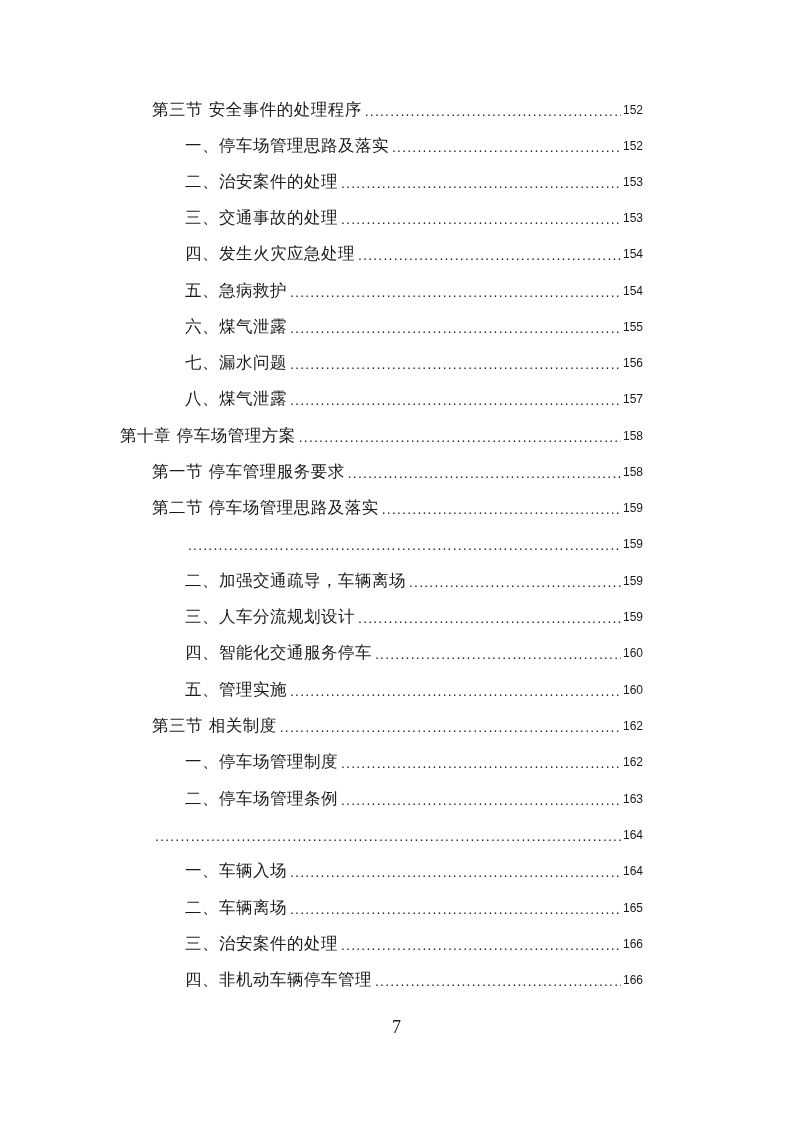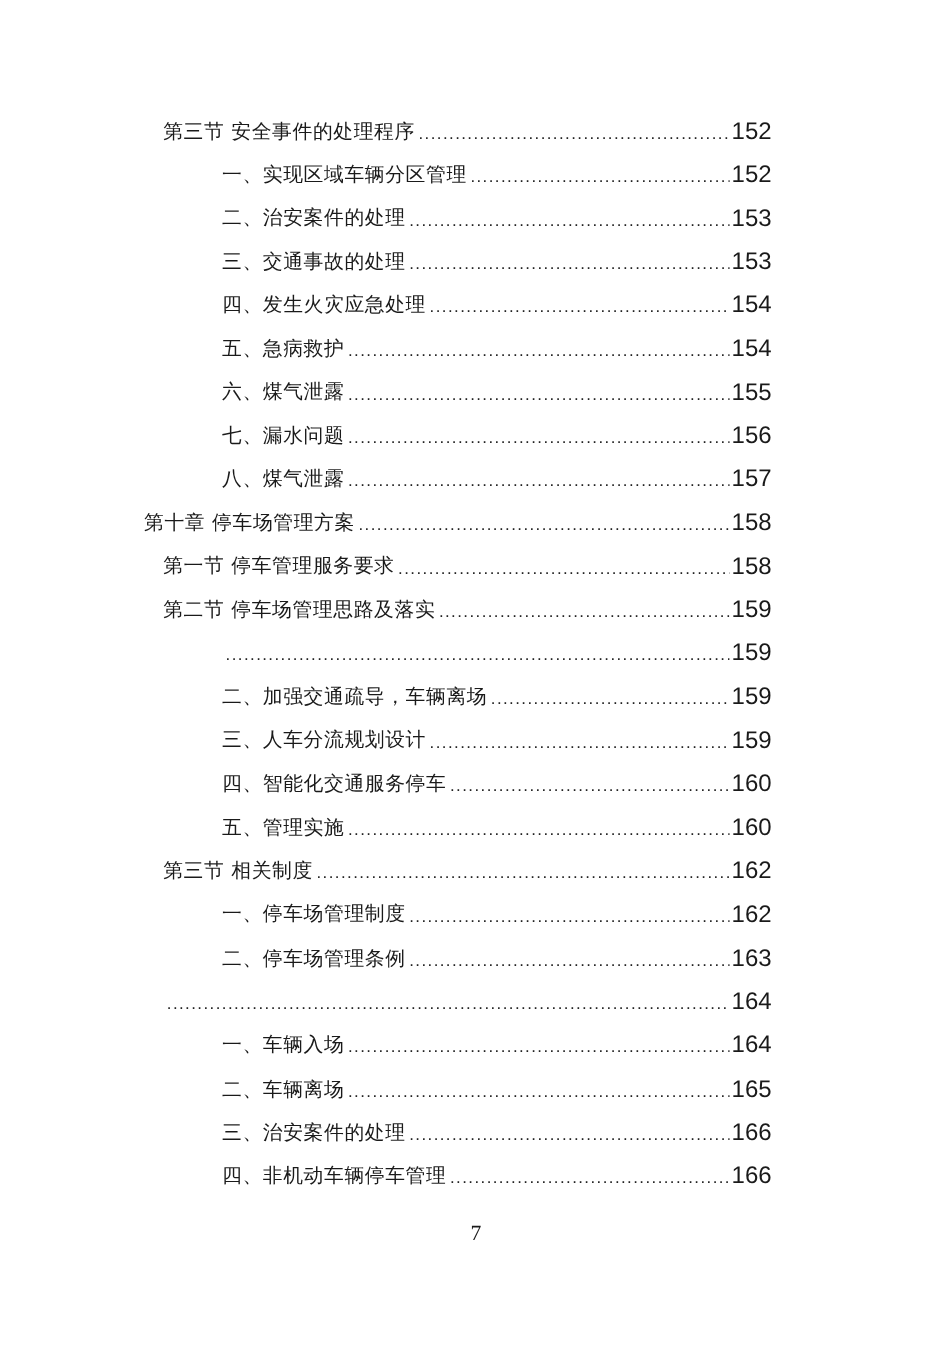--- a/index.html
+++ b/index.html
@@ -5,38 +5,38 @@
     html, body { margin: 0; padding: 0; background: #ffffff; }
     body { width: 793px; height: 1122px; position: relative; overflow: hidden;
            font-family: "DejaVu Sans", "Liberation Sans", sans-serif; color: #1a1a1a; }
     .toc { position: absolute; left: 0; top: 0; width: 793px; }
     .entry { position: absolute; height: 24px; display: flex; align-items: flex-end;
              font-size: 16.5px; line-height: 22px; right: 150px; }
     .entry .label { white-space: nowrap; letter-spacing: 0.5px; }
     .entry .leader { flex: 1; overflow: hidden; white-space: nowrap; margin: 0 2px 0 3px;
                      font-family: "Liberation Sans", sans-serif; font-size: 14px; line-height: 20px;
                      letter-spacing: 1.2px; color: #222; }
-    .entry .page { font-family: "Liberation Sans", sans-serif; font-size: 20px; white-space: nowrap; }
+    .entry .page { font-family: "Liberation Sans", sans-serif; font-size: 12px; white-space: nowrap; }
     .lvl1 { left: 120px; }
-    .lvl2 { left: 136px; align-items: flex-end; }
+    .lvl2 { left: 152px; align-items: flex-end; }
     .lvl3 { left: 185px; }
     .page-number { position: absolute; top: 1017px; left: 0; width: 793px; text-align: center;
                    font-family: "Liberation Serif", serif; font-size: 18px; }
   </style>
 </head>
 <body>
 
 <div class="toc">
   <div class="entry lvl2" style="top:97px">
     <span class="label">第三节  安全事件的处理程序</span>
     <span class="leader">........................................................................................................................................</span>
     <span class="page">152</span>
   </div>
   <div class="entry lvl3" style="top:133px">
-    <span class="label">一、实现区域车辆分区管理</span>
+    <span class="label">一、停车场管理思路及落实</span>
     <span class="leader">........................................................................................................................................</span>
     <span class="page">152</span>
   </div>
   <div class="entry lvl3" style="top:169px">
     <span class="label">二、治安案件的处理</span>
     <span class="leader">........................................................................................................................................</span>
     <span class="page">153</span>
   </div>
   <div class="entry lvl3" style="top:205px">
     <span class="label">三、交通事故的处理</span>

